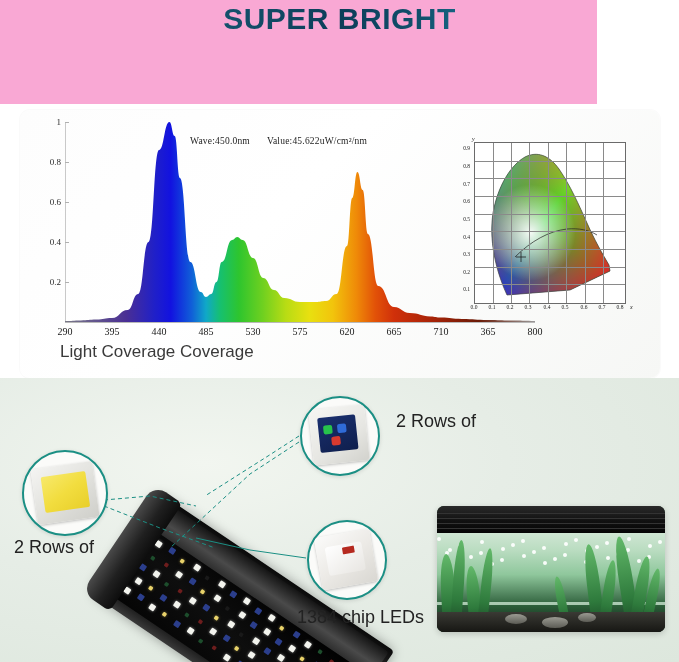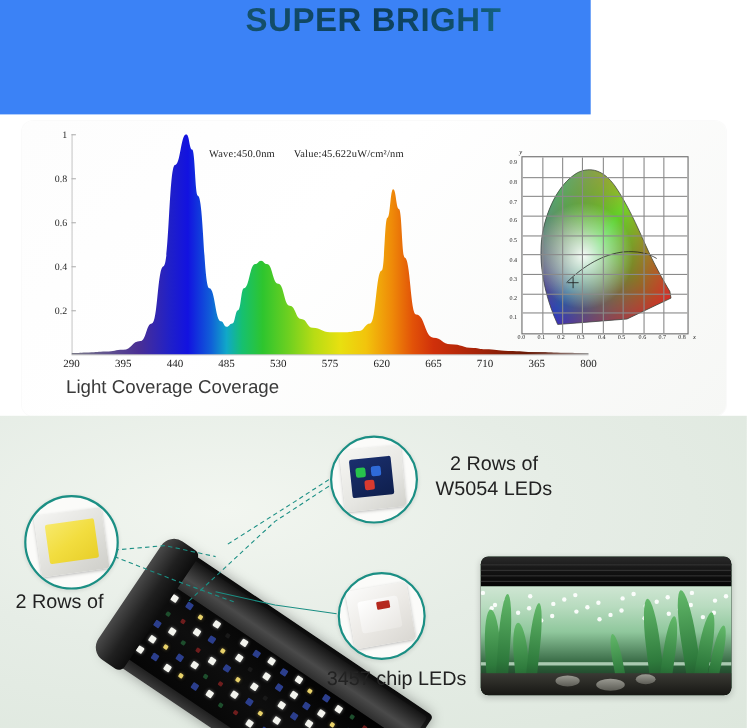--- a/index.html
+++ b/index.html
@@ -6,21 +6,21 @@
   body{
     width:679px;height:662px;
     background:#ffffff;
     font-family:"Liberation Sans", sans-serif;
     overflow:hidden;
     position:relative;
   }
   #root{position:relative;width:679px;height:662px;overflow:hidden;}
 
   
-  .header{position:absolute;left:0;top:0;width:537px;height:104px;background:#3b82f6;}
+  .header{position:absolute;left:0;top:0;width:597px;height:104px;background:#f9a8d4;}
   .title-line1{
     position:absolute;left:0;top:2px;width:679px;text-align:center;
     font-size:30px;font-weight:bold;letter-spacing:0.5px;
     font-family:"Liberation Sans", sans-serif;
     background:linear-gradient(100deg,#2fa8bd 0%,#1f8fa8 8%,#0f5d78 20%,#14506b 34%,#0d3d59 50%,#11506c 62%,#1a7fa0 74%,#2aa5c0 86%,#49c2d8 100%);
     -webkit-background-clip:text;background-clip:text;color:transparent;
     -webkit-text-fill-color:transparent;
   }
   .title-line2{
     position:absolute;left:0;top:34px;width:679px;text-align:center;
@@ -111,21 +111,21 @@
   .led.y{background:#e8d26a;box-shadow:0 0 3px rgba(235,210,110,0.5);}
   .led.b{background:#2b3e8c;}
   .led.r{background:#6d1d1d;}
   .led.g{background:#1d4d2c;}
   .led.dk{background:#191919;}
 
   
   .callout{position:absolute;border-radius:50%;border:2px solid #1b8f84;overflow:hidden;
      background:#fbfbf9;box-shadow:0 1px 4px rgba(0,0,0,0.12);}
   .callout-label{position:absolute;font-size:18px;color:#222;line-height:1.25;
-     font-family:"Liberation Sans", sans-serif;text-align:center;}
+     font-family:"Liberation Sans", sans-serif;}
 
   
   .chip2835w{position:absolute;left:12%;top:16%;width:76%;height:68%;
      background:linear-gradient(150deg,#f4f4f2 0%,#e4e4e0 45%,#cfcfca 100%);
      border-radius:3px;transform:rotate(-8deg);
      box-shadow:0 1px 3px rgba(0,0,0,0.25);}
   .chip2835w .phos{position:absolute;left:14%;top:16%;width:72%;height:64%;
      background:linear-gradient(150deg,#f7e96b 0%,#f2dd3f 50%,#e8cf2a 100%);
      border-radius:2px;}
   .chipRGB{position:absolute;left:12%;top:12%;width:74%;height:74%;
@@ -409,31 +409,30 @@
     <div class="callout" style="left:300px;top:18px;width:76px;height:76px;">
       <div class="chipRGB">
         <div class="die"></div>
         <div class="dot" style="left:24%;top:30%;background:#27c24c;"></div>
         <div class="dot" style="left:48%;top:30%;background:#2f6bd8;"></div>
         <div class="dot" style="left:36%;top:52%;background:#d83a2f;"></div>
       </div>
     </div>
     <div class="callout-label" style="left:396px;top:32px;">
       <div>2 Rows of</div>
-      <div>W5054 LEDs</div>
     </div>
 
     <div class="callout" style="left:307px;top:142px;width:76px;height:76px;">
       <div class="chip2835c">
         <div class="lens"></div>
         <div class="redbar"></div>
       </div>
     </div>
     <div class="callout-label" style="left:297px;top:228px;">
-      <div>3457 chip LEDs</div>
+      <div>1384 chip LEDs</div>
     </div>
 
     <div class="aqua">
       <div class="hood">
         <div class="vent" style="top:7px"></div>
         <div class="vent" style="top:12px"></div>
         <div class="vent" style="top:17px"></div>
         <div class="vent" style="top:22px"></div>
       </div>
       <div class="water"></div>

